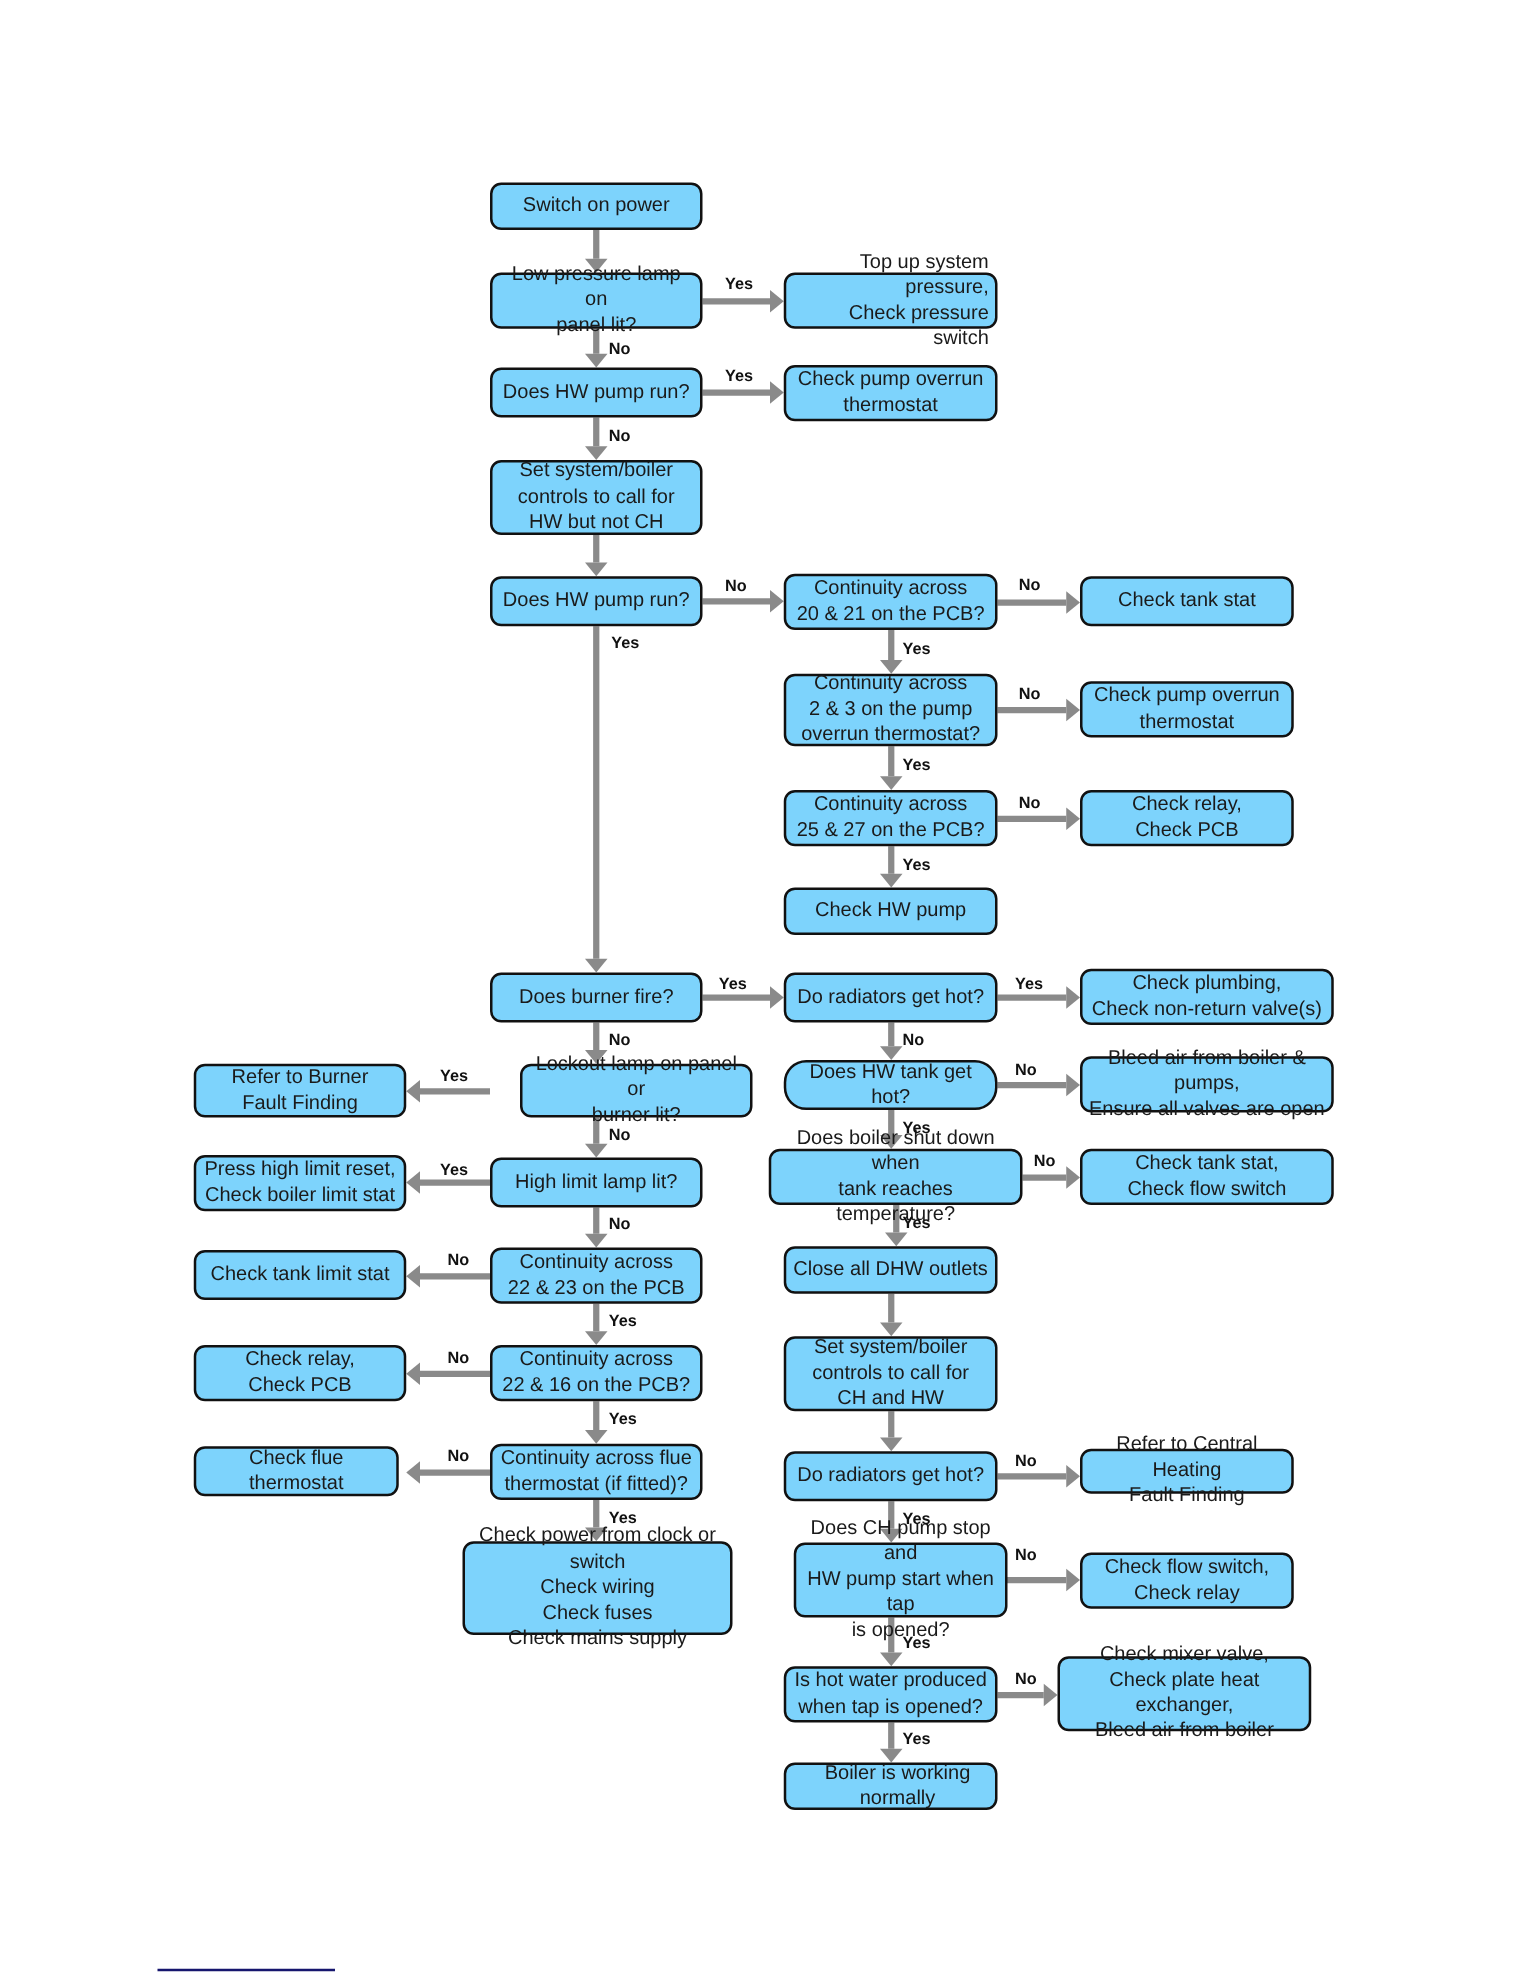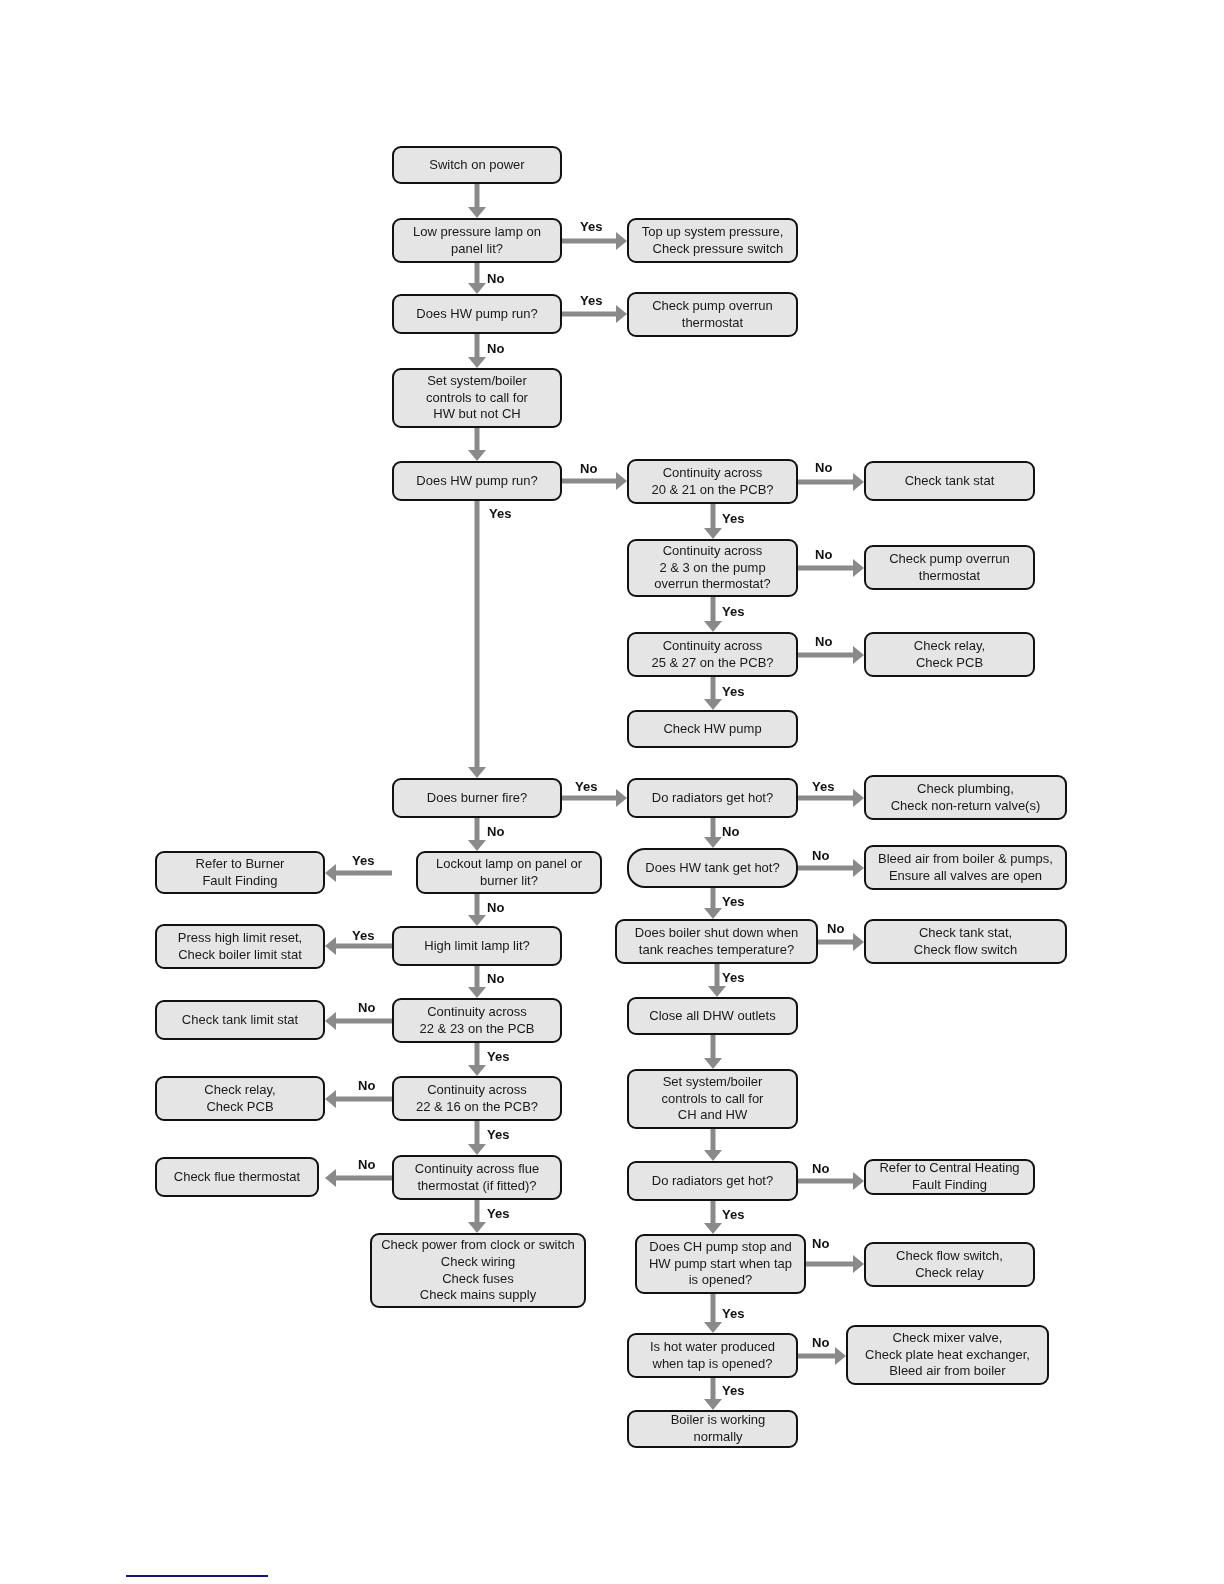--- a/index.html
+++ b/index.html
@@ -23,26 +23,26 @@
     top: 0;
     width: 1224px;
     height: 1584px;
     pointer-events: none;
   }
   .node {
     position: absolute;
     box-sizing: border-box;
     border: 2.5px solid #111111;
     border-radius: 9px;
-    background: #e5e5e5;
+    background: #7dd3fc;
     display: flex;
     align-items: center;
     justify-content: center;
     text-align: center;
-    font-size: 13px;
+    font-size: 16px;
     line-height: 1.28;
     color: #1a1a1a;
     padding: 2px 5px;
     white-space: pre-line;
     z-index: 2;
   }
   .edge-label {
     position: absolute;
     font-size: 13px;
     font-weight: bold;

